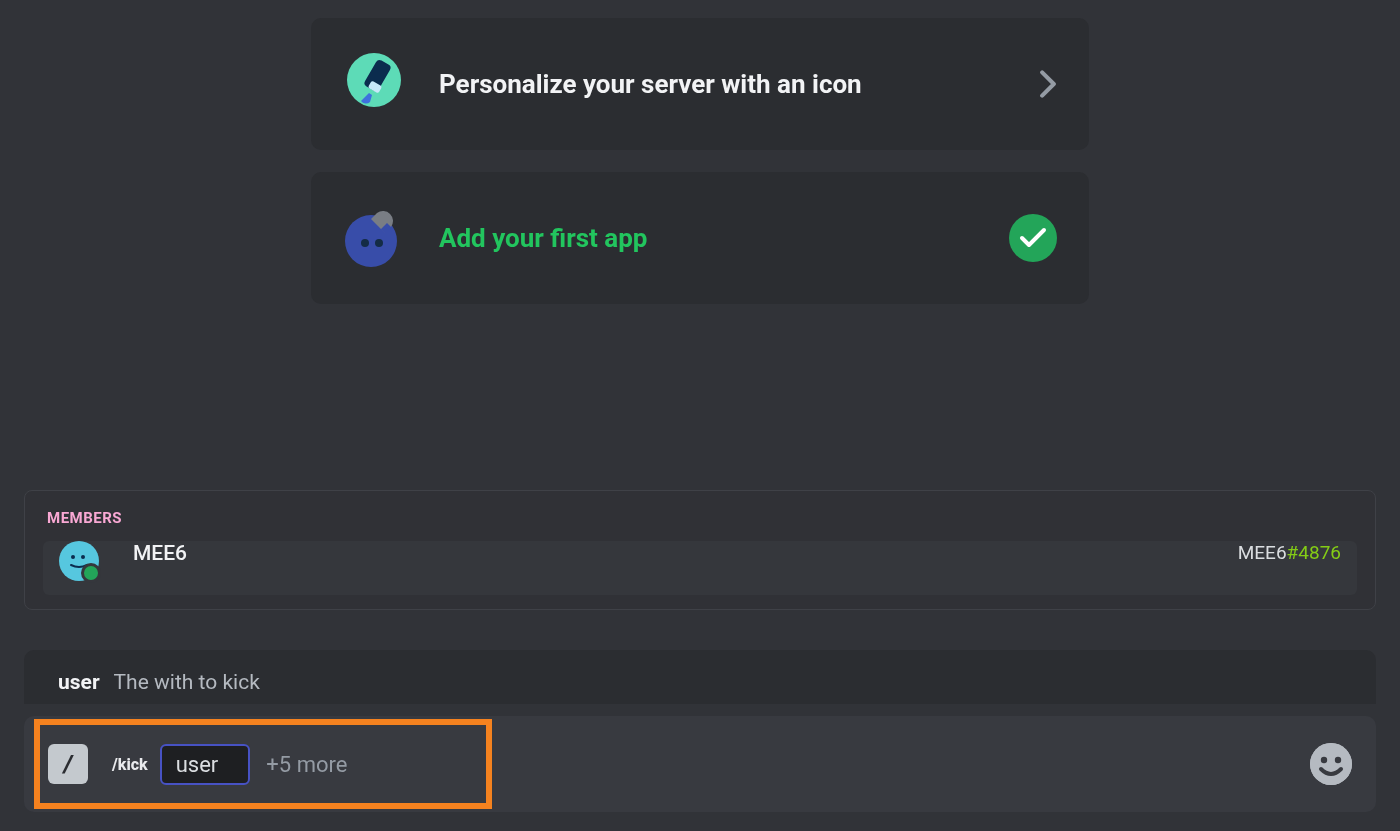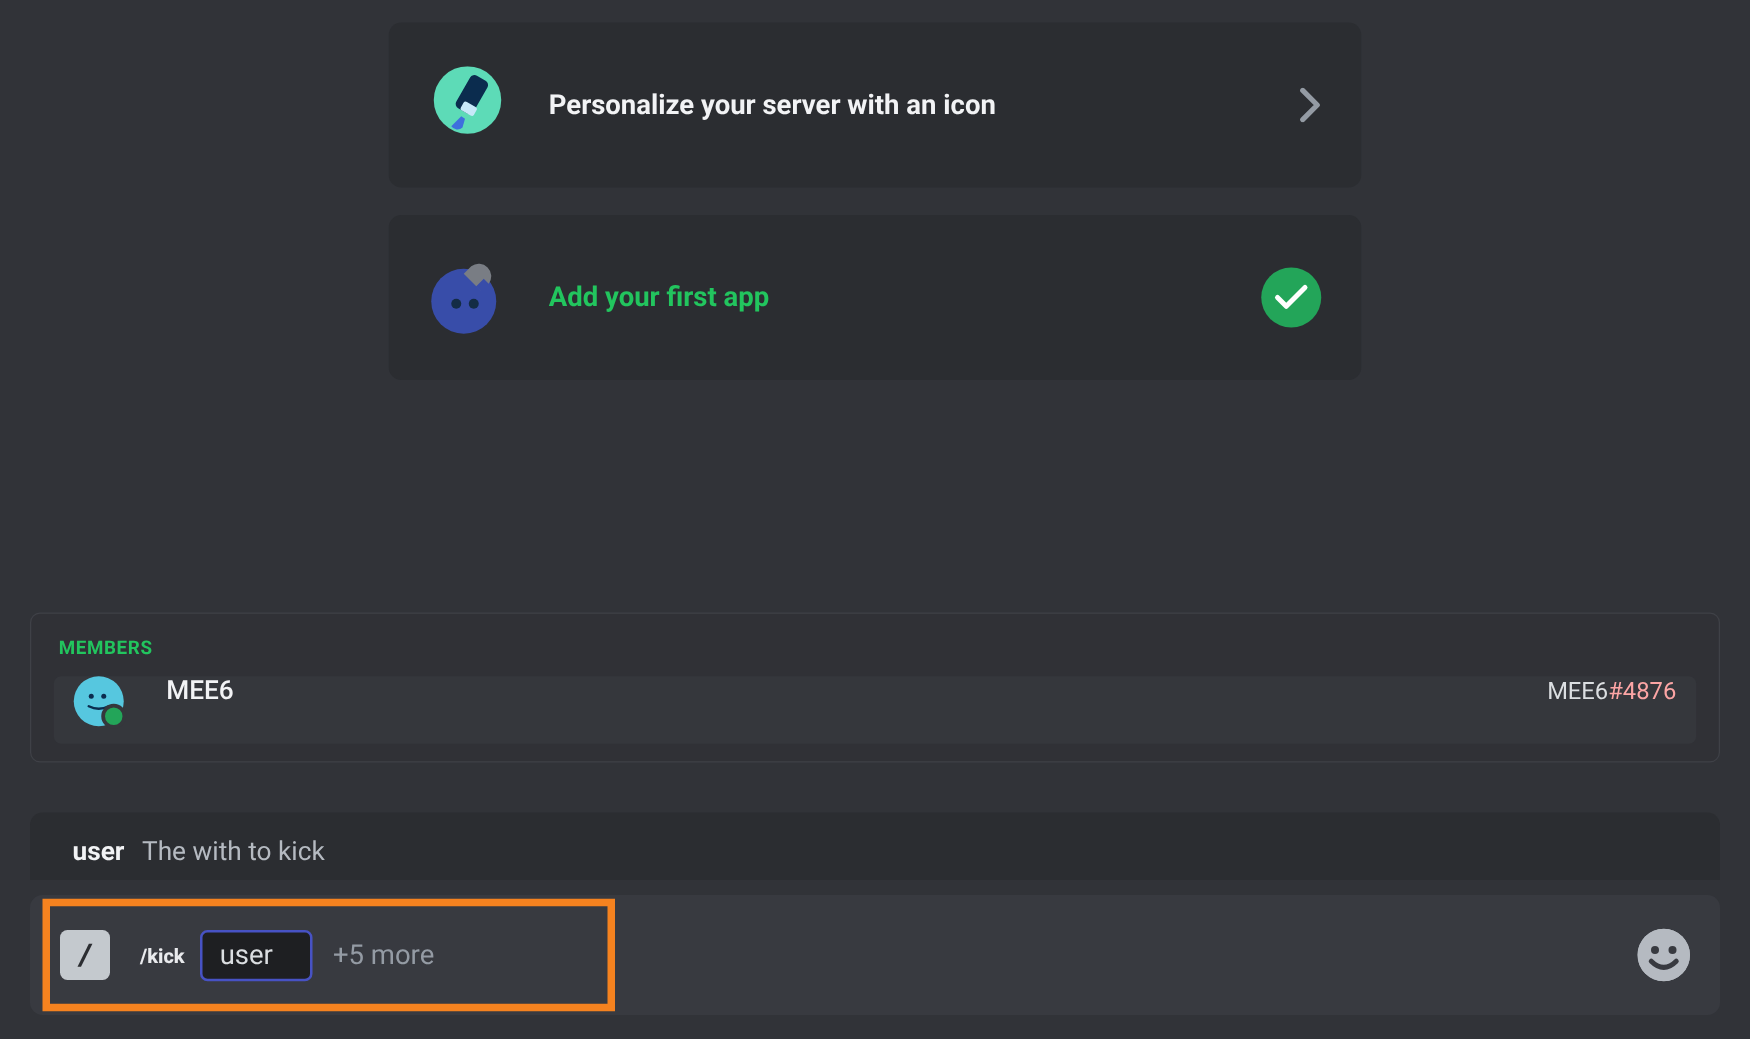--- a/index.html
+++ b/index.html
@@ -36,21 +36,21 @@
     .card-icon-wrap {
       width: 62px;
       height: 62px;
       display: flex;
       align-items: center;
       justify-content: center;
       margin-right: 34px;
       flex-shrink: 0;
     }
     .card-title {
-      font-size: 22px;
+      font-size: 26px;
       font-weight: 700;
       color: #f2f3f5;
       flex: 1;
     }
     .card-title.completed {
       color: #22c55e;
     }
     .card-chevron {
       color: #949ba4;
       display: flex;
@@ -73,21 +73,21 @@
       right: 24px;
       top: 490px;
       background: #303136;
       border: 1px solid #3f4147;
       border-radius: 8px;
       padding: 12px 18px 14px 18px;
     }
     .suggest-header {
       font-size: 15px;
       font-weight: 700;
-      color: #22c55e;
+      color: #f9a8d4;
       letter-spacing: 0.5px;
       text-transform: uppercase;
       margin: 6px 0 14px 4px;
     }
     .member-row {
       background: #35373c;
       border-radius: 6px;
       height: 54px;
       display: flex;
       padding: 0 16px;
@@ -119,21 +119,21 @@
       font-size: 21px;
       font-weight: 500;
       color: #f2f3f5;
       flex: 1;
     }
     .member-tag {
       font-size: 19px;
       color: #dbdee1;
     }
     .member-discrim {
-      color: #fca5a5;
+      color: #84cc16;
     }
 
     
     .param-strip {
       position: absolute;
       left: 24px;
       right: 24px;
       top: 650px;
       background: #2b2d31;
       border-top-left-radius: 10px;

